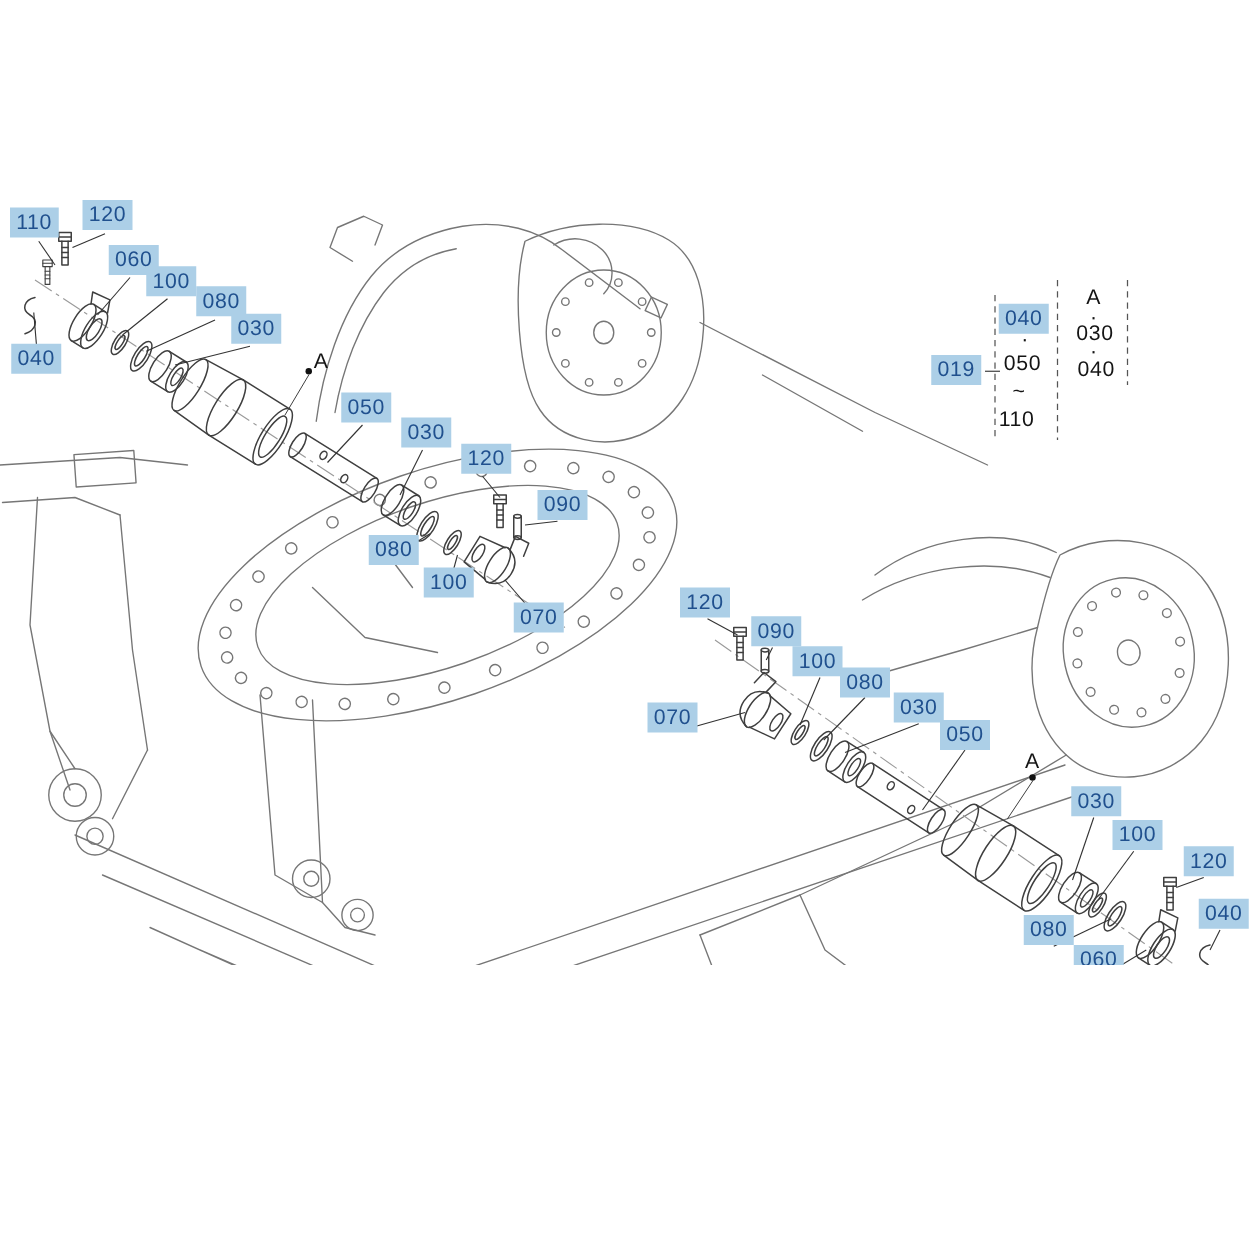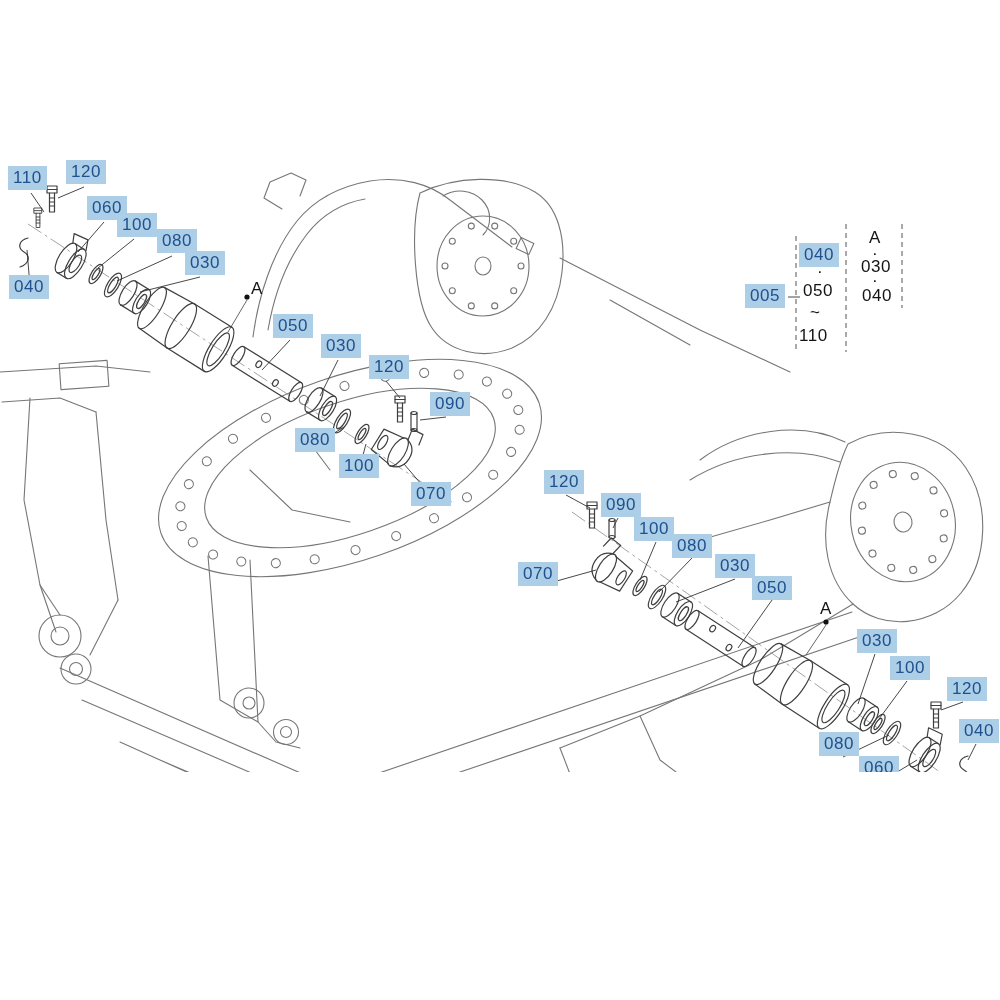--- a/index.html
+++ b/index.html
@@ -319,21 +319,21 @@
       <div class="callout" style="left: 752px; top: 576px;">050</div>
       <div class="callout" style="left: 518px; top: 562px;">070</div>
       <div class="callout" style="left: 857px; top: 629px;">030</div>
       <div class="callout" style="left: 890px; top: 656px;">100</div>
       <div class="callout" style="left: 947px; top: 677px;">120</div>
       <div class="callout" style="left: 959px; top: 719px;">040</div>
       <div class="callout" style="left: 819px; top: 732px;">080</div>
       <div class="callout" style="left: 859px; top: 756px;">060</div>
       <div class="callout" style="left: 939px; top: 814px;">110</div>
       <div class="callout" style="left: 799px; top: 243px;">040</div>
-      <div class="callout" style="left: 745px; top: 284px;">005</div>
+      <div class="callout" style="left: 745px; top: 284px;">019</div>
       <div class="plain" style="left: 251px; top: 280px;">A</div>
       <div class="plain" style="left: 820px; top: 600px;">A</div>
       <div class="plain" style="left: 803px; top: 282px;">050</div>
       <div class="plain" style="left: 810px; top: 304px;">~</div>
       <div class="plain" style="left: 799px; top: 327px;">110</div>
       <div class="plain" style="left: 869px; top: 229px;">A</div>
       <div class="plain" style="left: 861px; top: 258px;">030</div>
       <div class="plain" style="left: 862px; top: 287px;">040</div>
       <div class="plain" style="left: 817px; top: 263px;">·</div>
       <div class="plain" style="left: 872px; top: 245px;">·</div>

